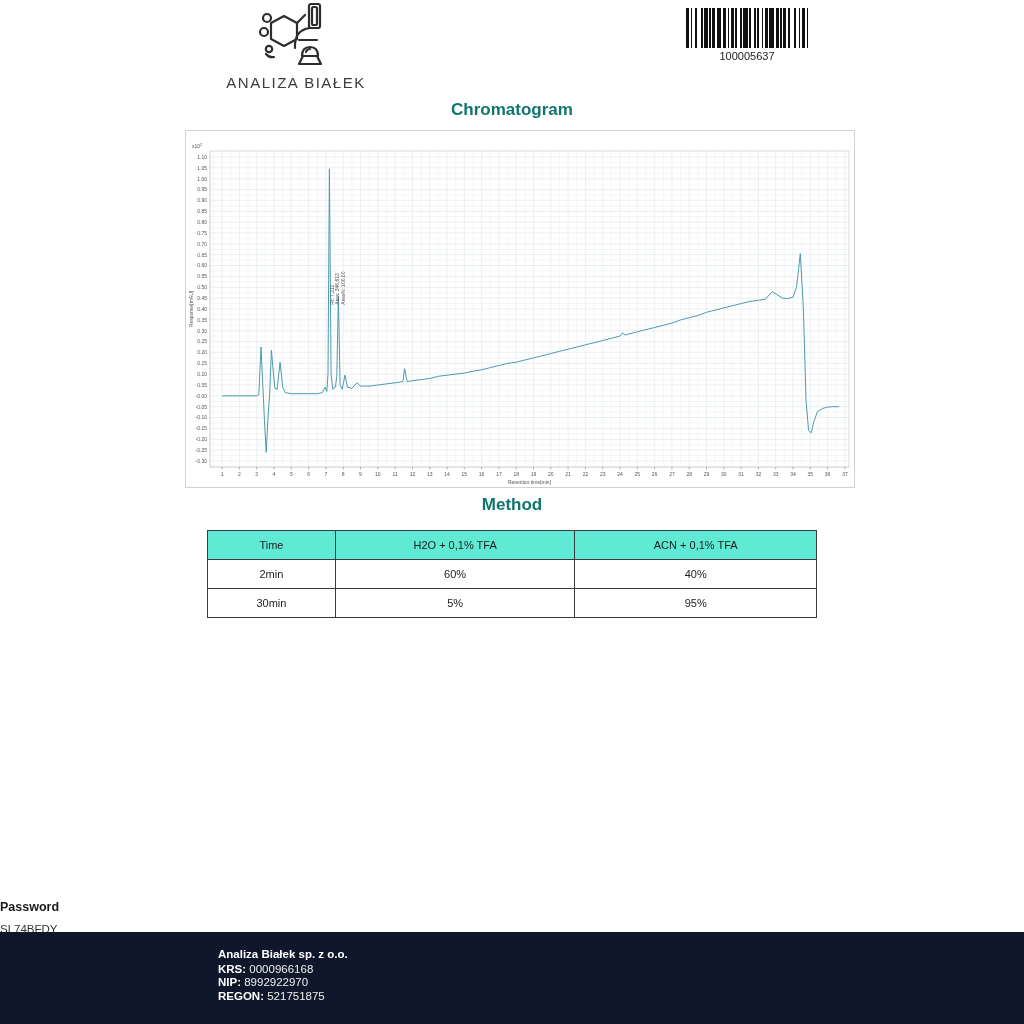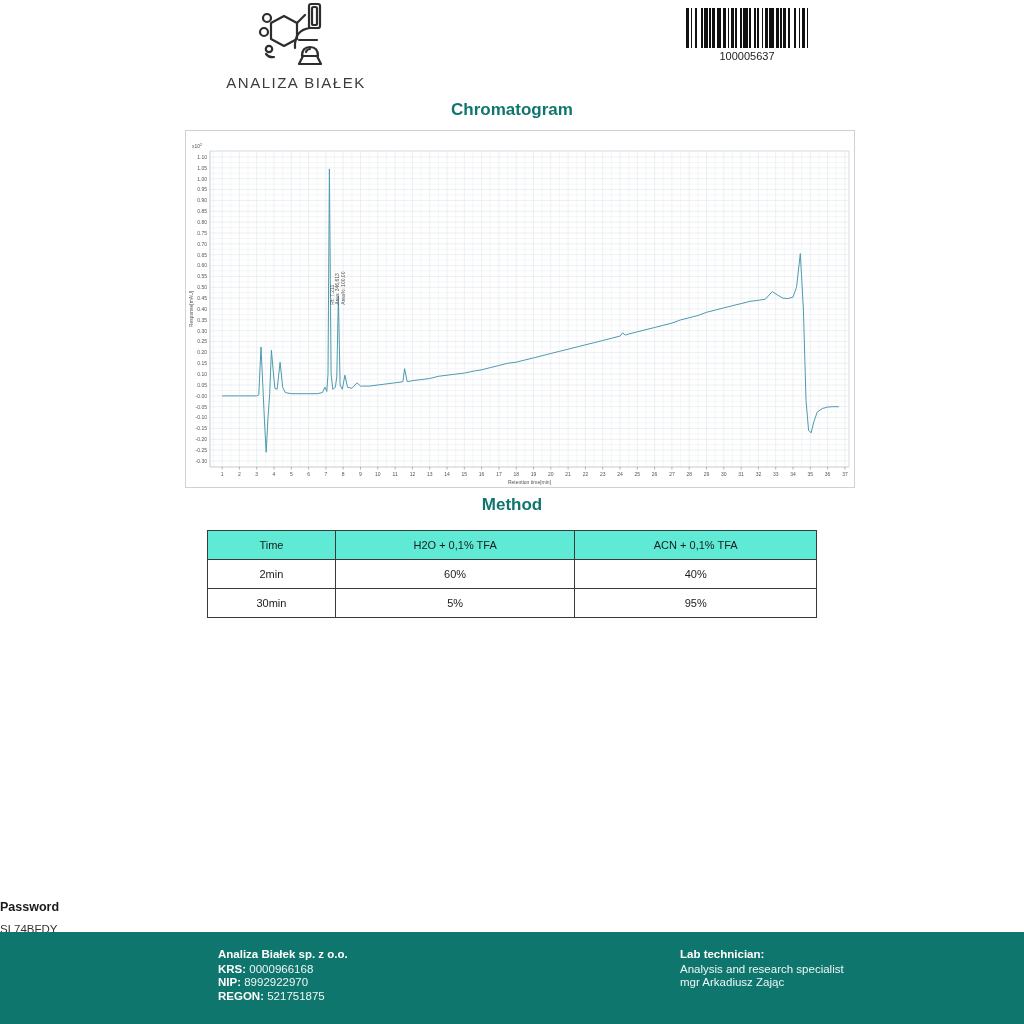--- a/index.html
+++ b/index.html
@@ -404,25 +404,20 @@
         <td>95%</td>
       </tr>
     </tbody>
 </table>
 
 <div class="abs" id="password-wrap">
   <div id="password-label">Password</div>
   <div id="password-value">SL74BFDY</div>
 </div>
 
-<div class="abs" id="footer" style="background: #0f766e;">
+<div class="abs" id="footer" style="background: #0f172a;">
   <div class="f-col" id="f-col1">
     <div class="f-title">Analiza Białek sp. z o.o.</div>
     <div class="f-line"><b>KRS:</b> <span>0000966168</span></div>
     <div class="f-line"><b>NIP:</b> <span>8992922970</span></div>
     <div class="f-line"><b>REGON:</b> <span>521751875</span></div>
   </div>
-  <div class="f-col" id="f-col3">
-    <div class="f-title">Lab technician:</div>
-    <div class="f-line">Analysis and research specialist</div>
-    <div class="f-line">mgr Arkadiusz Zając</div>
-  </div>
 </div>
 
 </body></html>

